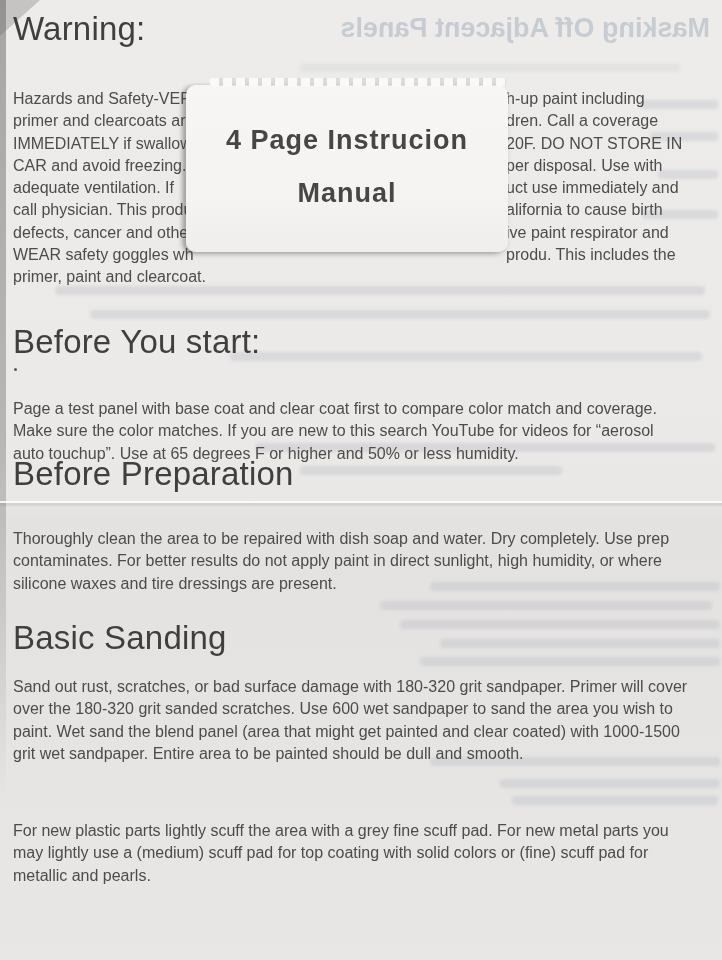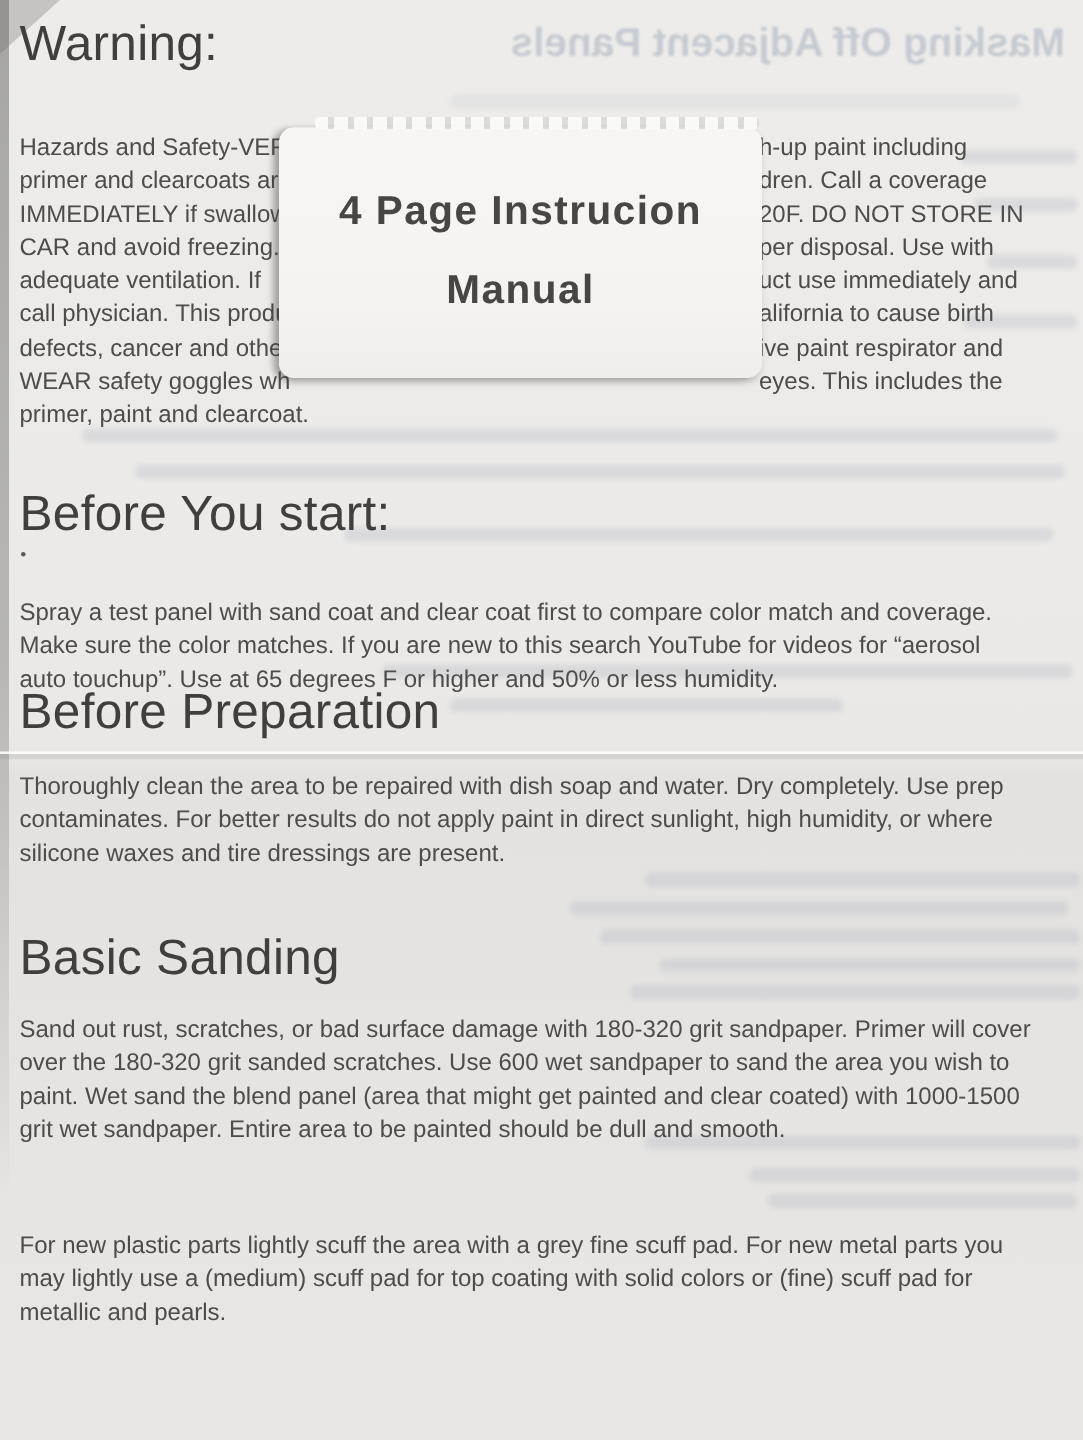--- a/index.html
+++ b/index.html
@@ -112,38 +112,38 @@
       <div class="tl">primer, paint and clearcoat.</div>
     </div>
   <div class="para warn-right">
       <div class="tl">h-up paint including</div>
       <div class="tl">dren. Call a coverage</div>
       <div class="tl">20F. DO NOT STORE IN</div>
       <div class="tl">per disposal. Use with</div>
       <div class="tl">uct use immediately and</div>
       <div class="tl">alifornia to cause birth</div>
       <div class="tl">ive paint respirator and</div>
-      <div class="tl">eyes. This includes the</div>
+      <div class="tl">produ. This includes the</div>
     </div>
 
   <div class="sticker">
     <div class="sticker-line l1">4 Page Instrucion</div>
     <div class="sticker-line l2">Manual</div>
   </div>
 
   <div class="h" style="top:323px">Before You start:</div>
   <div class="dot"></div>
   <div class="para" style="top:398px">
-      <div class="tl">Spray a test panel with sand coat and clear coat first to compare color match and coverage.</div>
+      <div class="tl">Page a test panel with base coat and clear coat first to compare color match and coverage.</div>
       <div class="tl">Make sure the color matches.  If you are new to this search YouTube for videos for “aerosol</div>
       <div class="tl">auto touchup”.  Use at 65 degrees F or higher and 50% or less humidity.</div>
     </div>
 
   <div class="h" style="top:455px">Before Preparation</div>
-  <div class="para" style="top:514px">
+  <div class="para" style="top:528px">
       <div class="tl">Thoroughly clean the area to be repaired with dish soap and water.  Dry completely. Use prep</div>
       <div class="tl">contaminates. For better results do not apply paint in direct sunlight, high humidity, or where</div>
       <div class="tl">silicone waxes and tire dressings are present.</div>
     </div>
 
   <div class="h" style="top:619px">Basic Sanding</div>
   <div class="para" style="top:676px">
       <div class="tl">Sand out rust, scratches, or bad surface damage with 180-320 grit sandpaper. Primer will cover</div>
       <div class="tl">over the 180-320 grit sanded scratches. Use 600 wet sandpaper to sand the area you wish to</div>
       <div class="tl">paint. Wet sand the blend panel (area that might get painted and clear coated) with 1000-1500</div>

